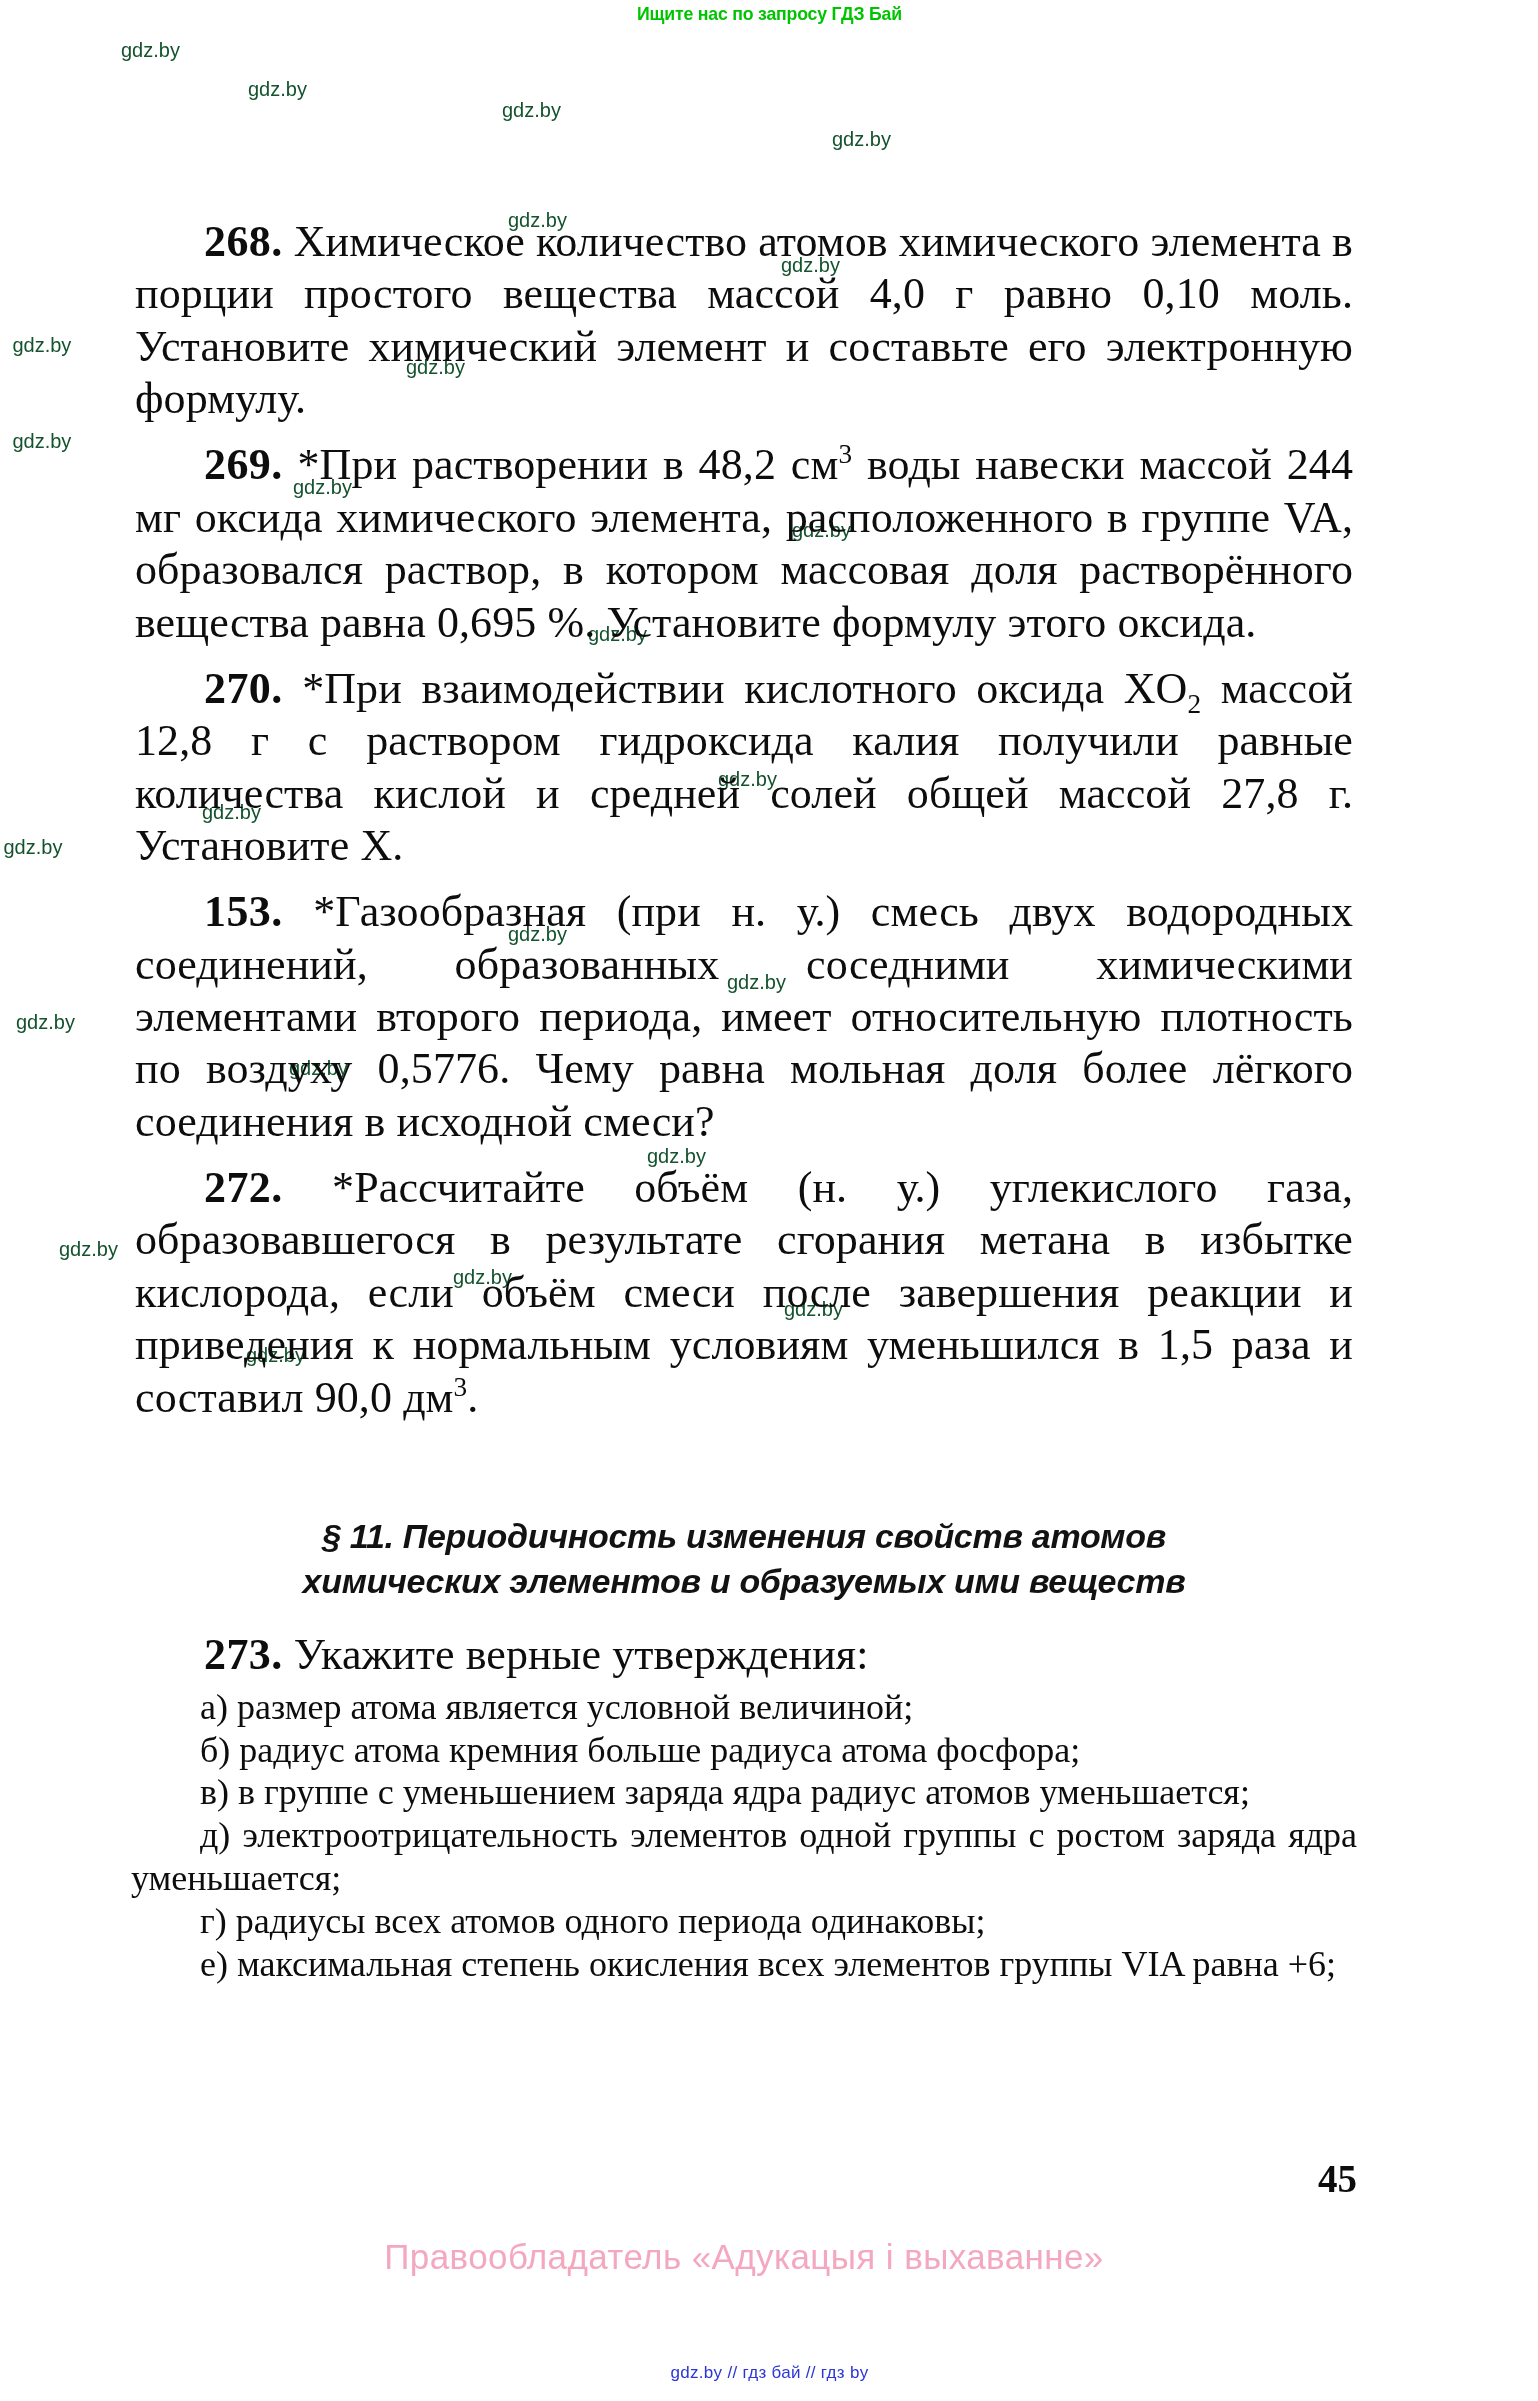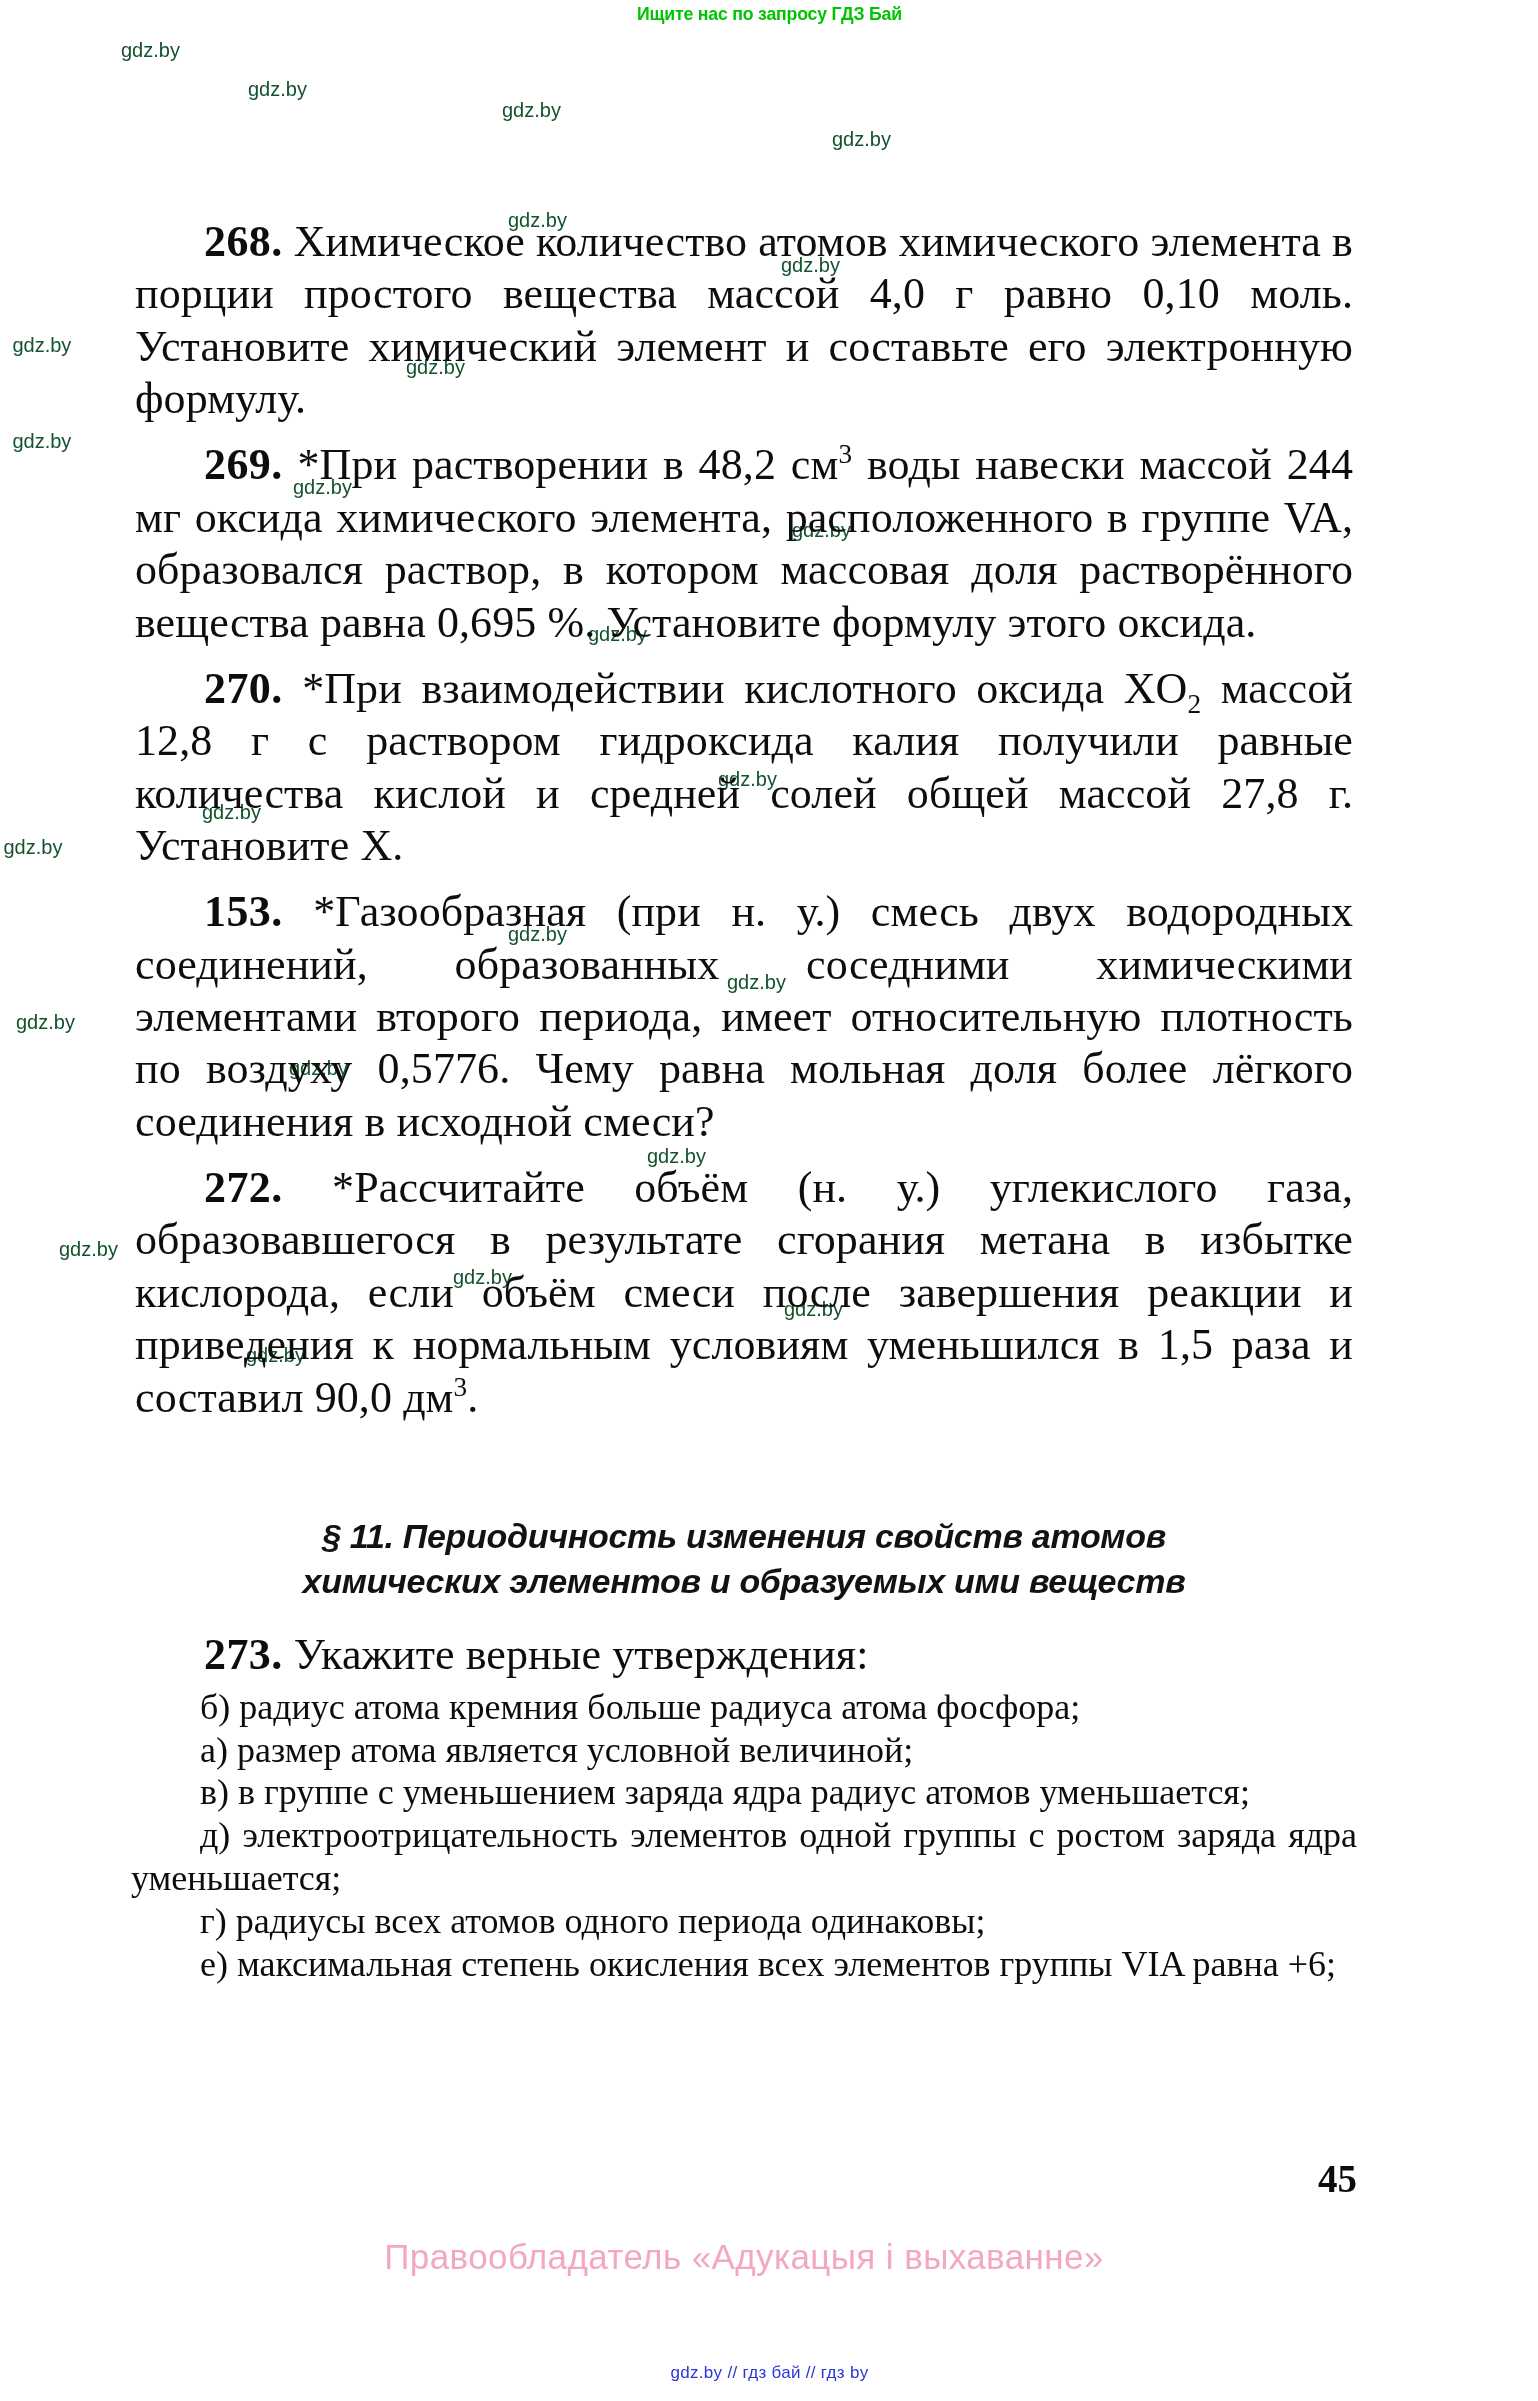--- a/index.html
+++ b/index.html
@@ -207,22 +207,22 @@
       <div>§ 11. Периодичность изменения свойств атомов</div>
       <div>химических элементов и образуемых ими веществ</div>
     </div>
 
     <p class="ex" style="margin-top:25px;">
       <span class="ex-inner">
         <span class="num">273.</span><span> Укажите верные утверждения:</span>
       </span>
     </p>
 
+    <p class="li">а) размер атома является условной величиной;</p>
     <p class="li">б) радиус атома кремния больше радиуса атома фосфора;</p>
-    <p class="li">а) размер атома является условной величиной;</p>
     <p class="li">в) в группе с уменьшением заряда ядра радиус атомов уменьшается;</p>
     <p class="li">д) электроотрицательность элементов одной группы с ростом заряда ядра уменьшается;</p>
     <p class="li">г) радиусы всех атомов одного периода одинаковы;</p>
     <p class="li">е) максимальная степень окисления всех элементов группы VIA равна +6;</p>
 
     <div class="page-number">45</div>
 
     <div class="copyright">Правообладатель «Адукацыя i выхаванне»</div>
 
   </div>

